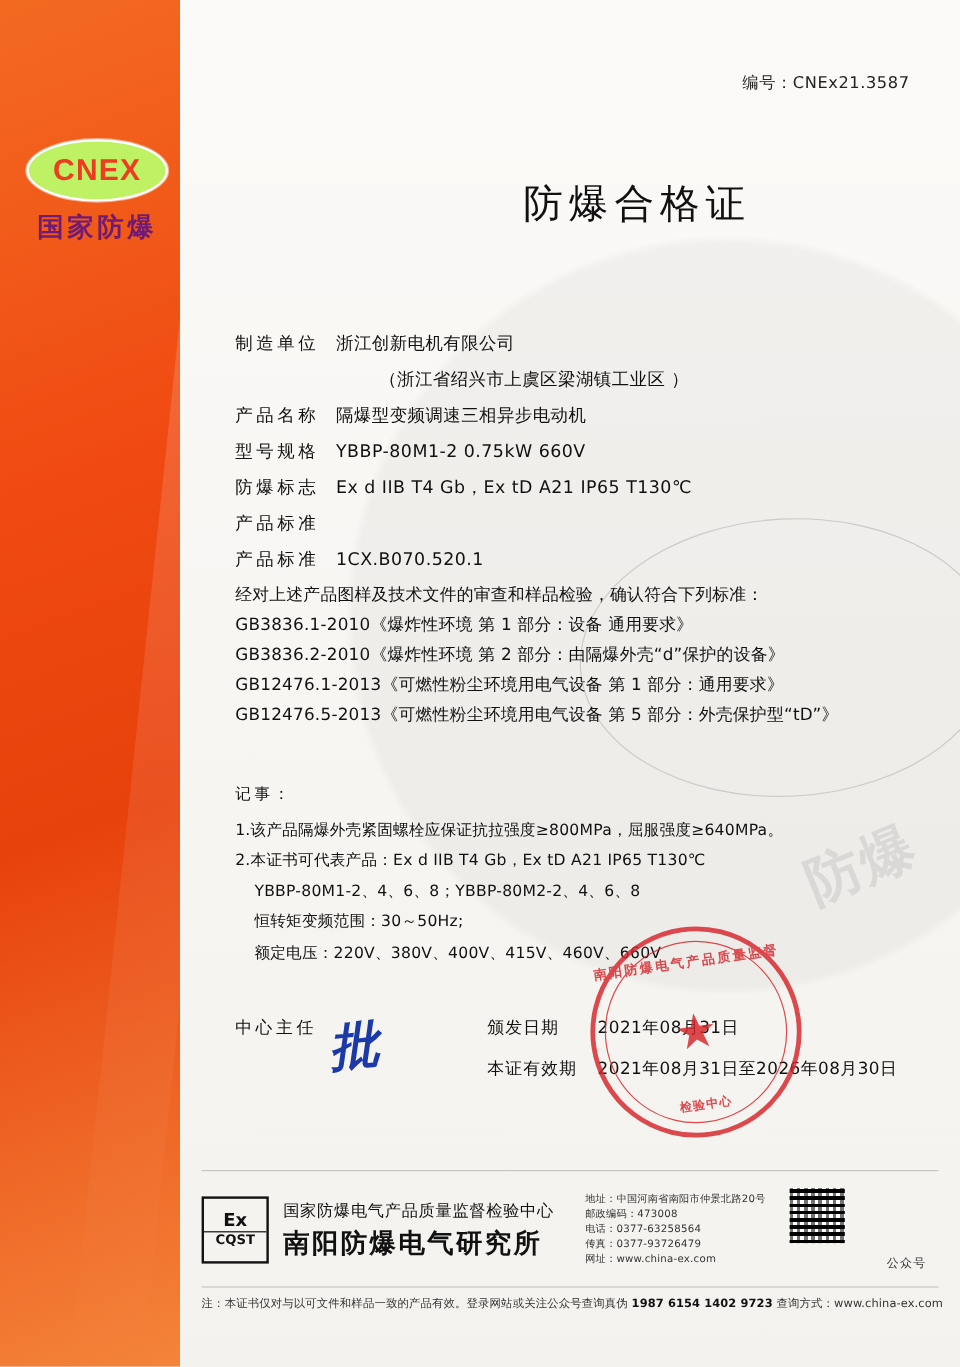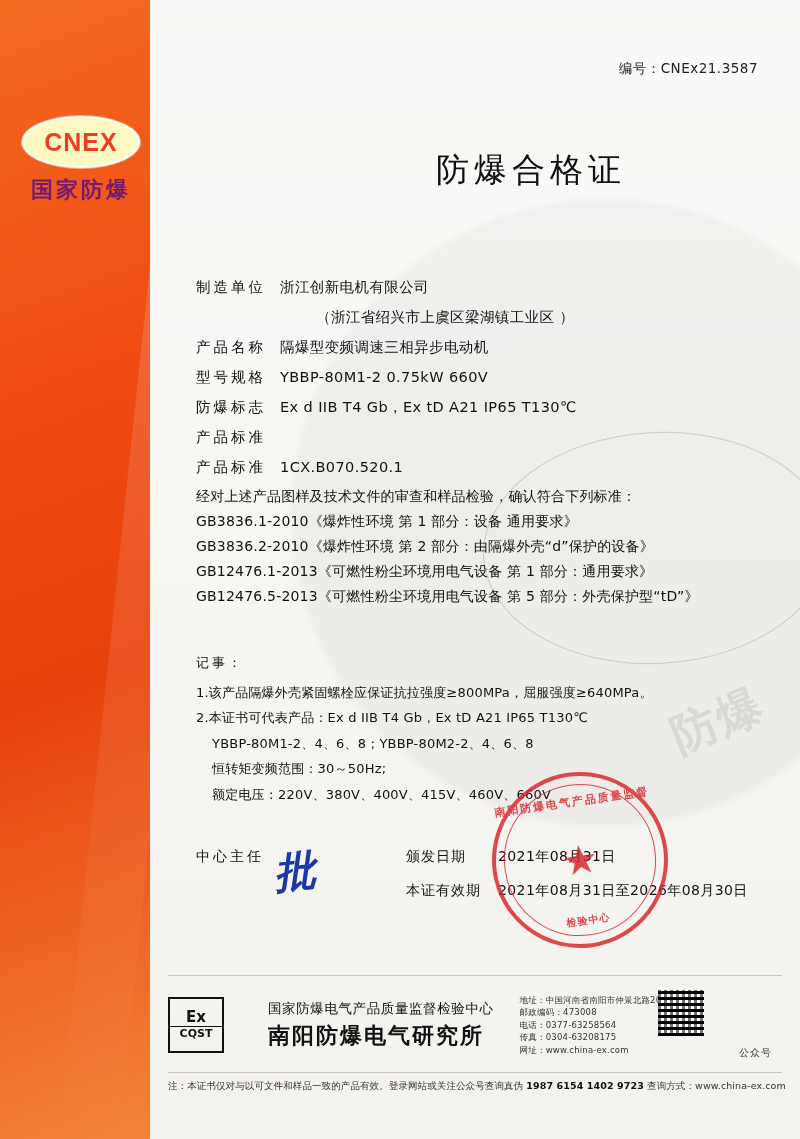--- a/index.html
+++ b/index.html
@@ -46,21 +46,21 @@
   
   .serial{
     position:absolute;right:42px;top:60px;
     font-size:13.5px;color:#222;letter-spacing:.5px;
   }
   .logo{
     position:absolute;left:22px;top:116px;width:118px;text-align:center;
   }
   .logo-oval{
     width:114px;height:48px;border-radius:50%;
-    background:#fef9c3;border:2px solid #ffffff;
+    background:#bef264;border:2px solid #ffffff;
     display:flex;align-items:center;justify-content:center;
     box-shadow:0 0 0 1px rgba(255,255,255,.5);
   }
   .logo-oval span{
     color:#ee3b24;font-weight:bold;font-size:25px;letter-spacing:1px;
     font-family:"Liberation Sans",sans-serif;
   }
   .logo-sub{
     margin-top:7px;color:#701a75;font-size:22px;font-weight:bold;letter-spacing:3px;
   }
@@ -133,21 +133,21 @@
     position:absolute;left:168px;top:985px;width:614px;height:80px;
     display:flex;align-items:center;
   }
   .ex-mark{
     width:52px;height:52px;border:2px solid #111;margin-right:12px;
     display:flex;flex-direction:column;align-items:center;justify-content:center;
     font-size:13px;font-weight:bold;color:#111;line-height:1.15;
   }
   .ex-mark .ex-top{font-size:15px;}
   .ex-mark .ex-bot{font-size:11px;border-top:1.5px solid #111;width:100%;text-align:center;padding-top:1px;}
-  .inst{flex:none;margin-left:32px;}
+  .inst{flex:none;}
   .inst-1{font-size:13.5px;color:#111;letter-spacing:.6px;}
   .inst-2{font-size:22px;color:#111;font-weight:bold;letter-spacing:2px;margin-top:3px;}
   .addr{
     margin-left:26px;font-size:8.5px;color:#333;line-height:12.5px;letter-spacing:.2px;
   }
   .qr-label{
     position:absolute;right:28px;top:1046px;font-size:10px;color:#333;letter-spacing:1px;
   }
   .qr-grid{
     position:absolute;right:96px;top:990px;width:46px;height:46px;
@@ -265,21 +265,21 @@
       <div class="ex-bot">CQST</div>
     </div>
     <div class="inst">
       <div class="inst-1">国家防爆电气产品质量监督检验中心</div>
       <div class="inst-2">南阳防爆电气研究所</div>
     </div>
     <div class="addr">
       <div>地址：中国河南省南阳市仲景北路20号</div>
       <div>邮政编码：473008</div>
       <div>电话：0377-63258564</div>
-      <div>传真：0304-63208175</div>
+      <div>传真：0377-93726479</div>
       <div>网址：www.china-ex.com</div>
     </div>
   </div>
 
   <div class="qr-grid"></div>
   <div class="qr-label">公众号</div>
 
   <div class="bottom-rule"></div>
   <div class="bottom-note">
     <span>注：本证书仅对与以可文件和样品一致的产品有效。登录网站或关注公众号查询真伪 </span><b>1987 6154 1402 9723</b><span> 查询方式：www.china-ex.com</span>

